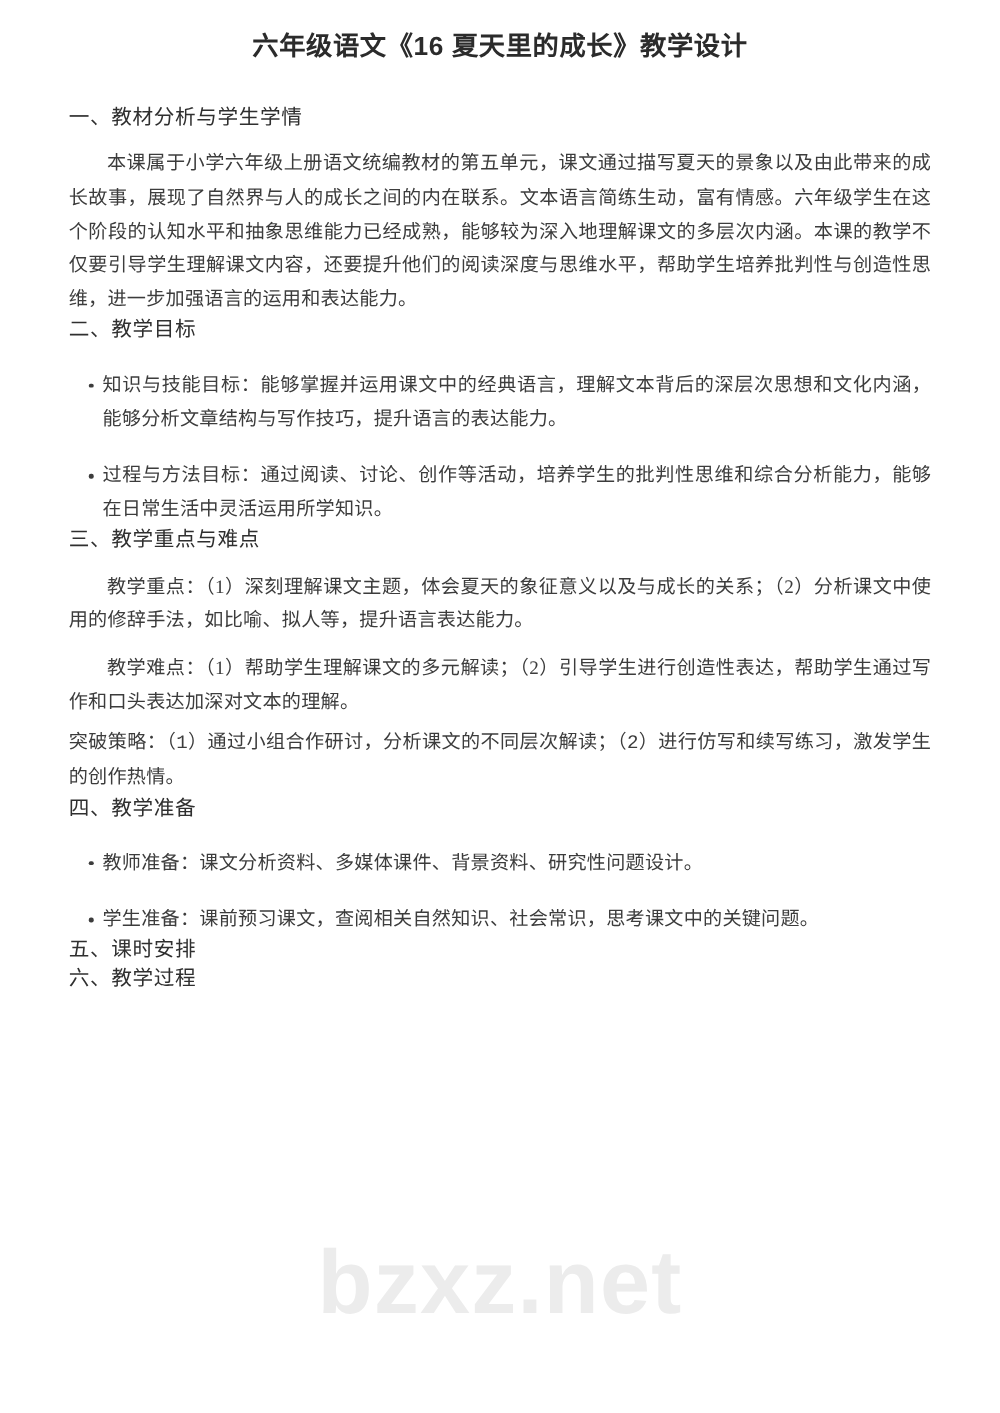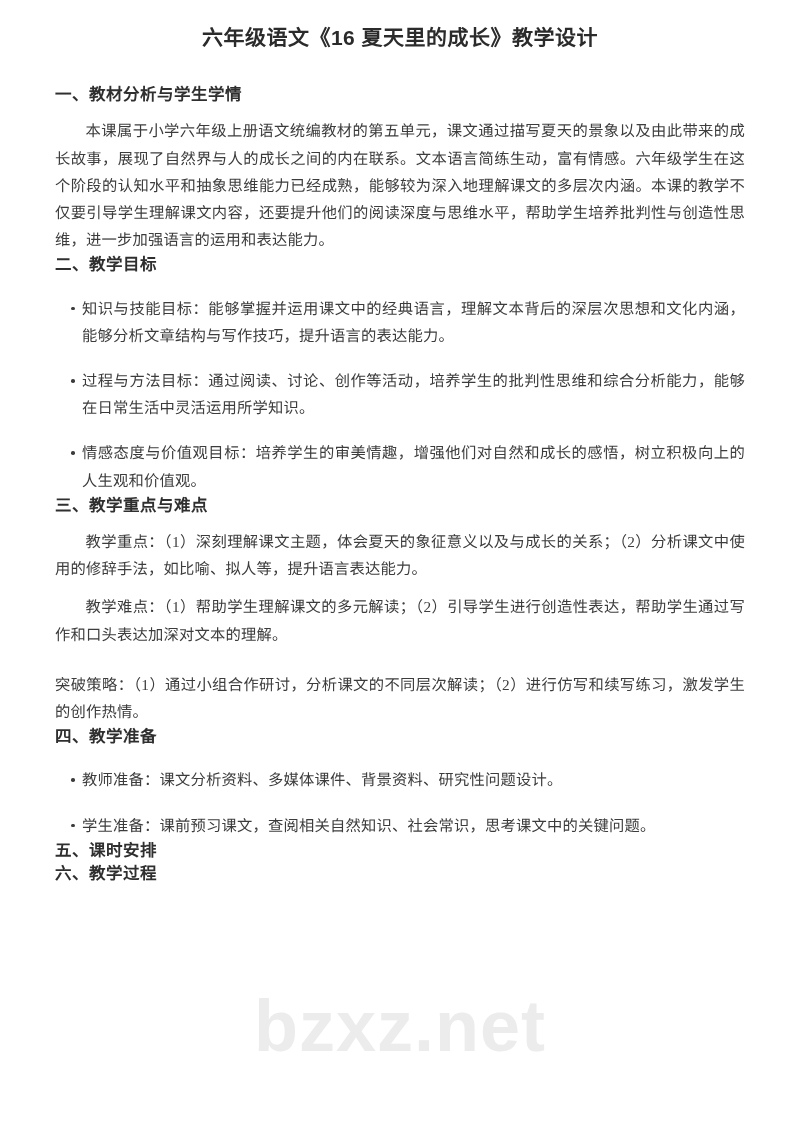--- a/index.html
+++ b/index.html
@@ -55,21 +55,21 @@
     font-weight: bold;
     font-size: 21px;
     color: #2b2b2b;
     letter-spacing: 0.5px;
     margin: 0 0 32px 0;
     line-height: 1.3;
   }
 
   h2.section-heading {
     font-family: "Liberation Sans", "DejaVu Sans", sans-serif;
-    font-weight: bold;
+    font-weight: normal;
     font-size: 16.5px;
     color: #2f2f2f;
     margin: 0;
     padding: 0;
     letter-spacing: 0.5px;
     line-height: 1.4;
   }
 
   .sec-gap-1 { margin-top: 0; }
   .sec-gap   { margin-top: 27px; }
@@ -78,21 +78,21 @@
     font-size: 15.3px;
     line-height: 1.78;
     color: #3c3c3c;
     margin: 11px 0 0 0;
     text-align: justify;
     text-justify: inter-ideograph;
     letter-spacing: 0.2px;
   }
   p.body-text.indent { text-indent: 2em; margin-top: 11px; }
   p.body-text.noindent { text-indent: 0; }
-  p.tight { margin-top: 23px; }
+  p.tight { margin-top: 6px; font-family: Liberation Mono, monospace; }
 
   ul.bullets {
     list-style: none;
     margin: 13px 0 0 0;
     padding: 0;
   }
   ul.bullets li {
     position: relative;
     font-size: 15.3px;
     line-height: 1.78;
@@ -149,21 +149,20 @@
 
     <h1 class="doc-title">六年级语文《16 夏天里的成长》教学设计</h1>
 
     <h2 class="section-heading sec-gap-1">一、教材分析与学生学情</h2>
     <p class="body-text indent">本课属于小学六年级上册语文统编教材的第五单元，课文通过描写夏天的景象以及由此带来的成长故事，展现了自然界与人的成长之间的内在联系。文本语言简练生动，富有情感。六年级学生在这个阶段的认知水平和抽象思维能力已经成熟，能够较为深入地理解课文的多层次内涵。本课的教学不仅要引导学生理解课文内容，还要提升他们的阅读深度与思维水平，帮助学生培养批判性与创造性思维，进一步加强语言的运用和表达能力。</p>
 
     <h2 class="section-heading sec-gap">二、教学目标</h2>
     <ul class="bullets">
       <li>知识与技能目标：能够掌握并运用课文中的经典语言，理解文本背后的深层次思想和文化内涵，能够分析文章结构与写作技巧，提升语言的表达能力。</li>
       <li>过程与方法目标：通过阅读、讨论、创作等活动，培养学生的批判性思维和综合分析能力，能够在日常生活中灵活运用所学知识。</li>
-      <li>情感态度与价值观目标：培养学生的审美情趣，增强他们对自然和成长的感悟，树立积极向上的人生观和价值观。</li>
     </ul>
 
     <h2 class="section-heading sec-gap">三、教学重点与难点</h2>
     <p class="body-text indent">教学重点：（1）深刻理解课文主题，体会夏天的象征意义以及与成长的关系；（2）分析课文中使用的修辞手法，如比喻、拟人等，提升语言表达能力。</p>
     <p class="body-text indent">教学难点：（1）帮助学生理解课文的多元解读；（2）引导学生进行创造性表达，帮助学生通过写作和口头表达加深对文本的理解。</p>
     <p class="body-text noindent tight">突破策略：（1）通过小组合作研讨，分析课文的不同层次解读；（2）进行仿写和续写练习，激发学生的创作热情。</p>
 
     <h2 class="section-heading sec-gap">四、教学准备</h2>
     <ul class="bullets">
       <li>教师准备：课文分析资料、多媒体课件、背景资料、研究性问题设计。</li>

